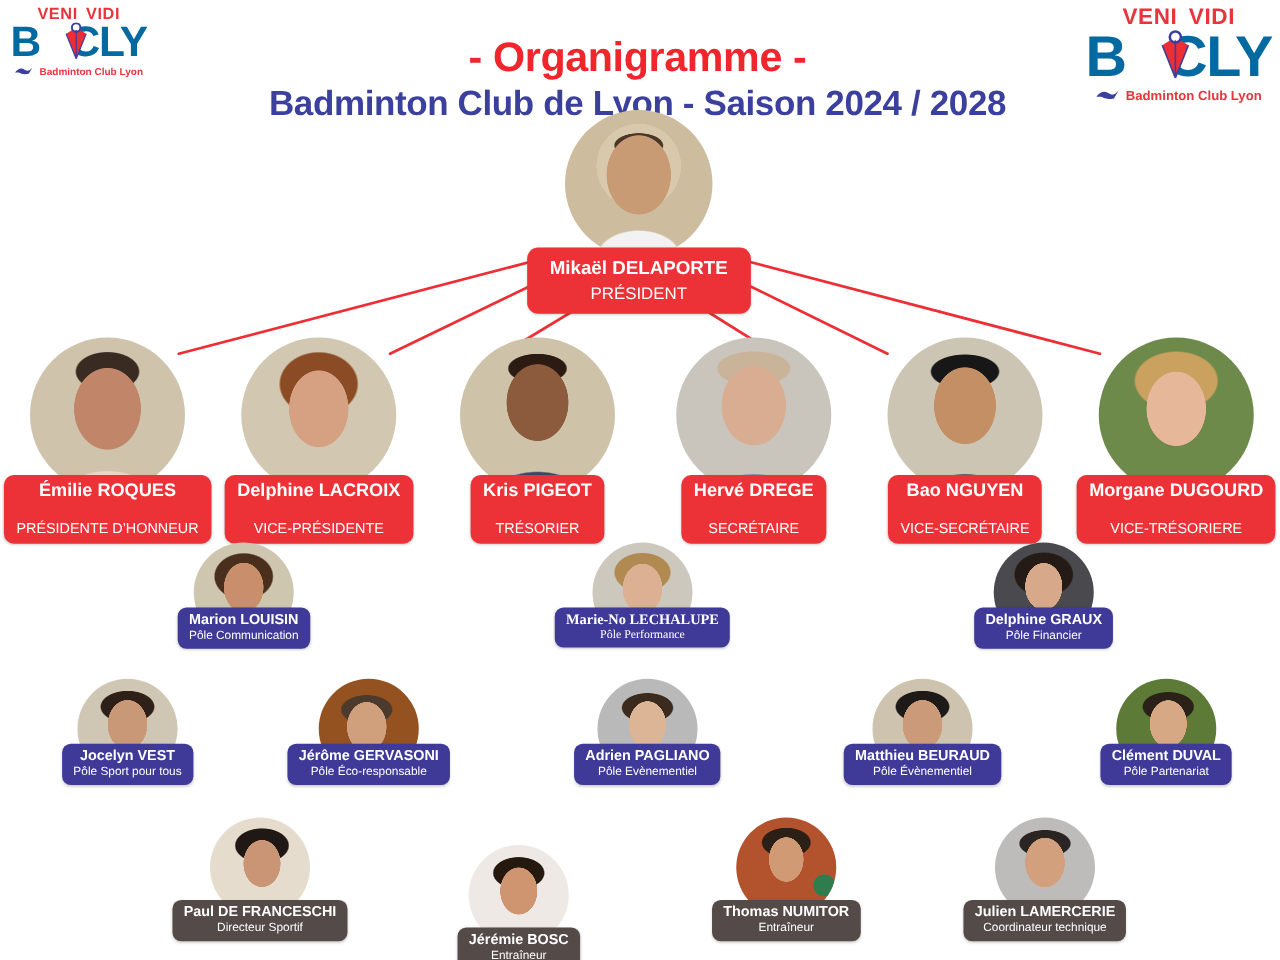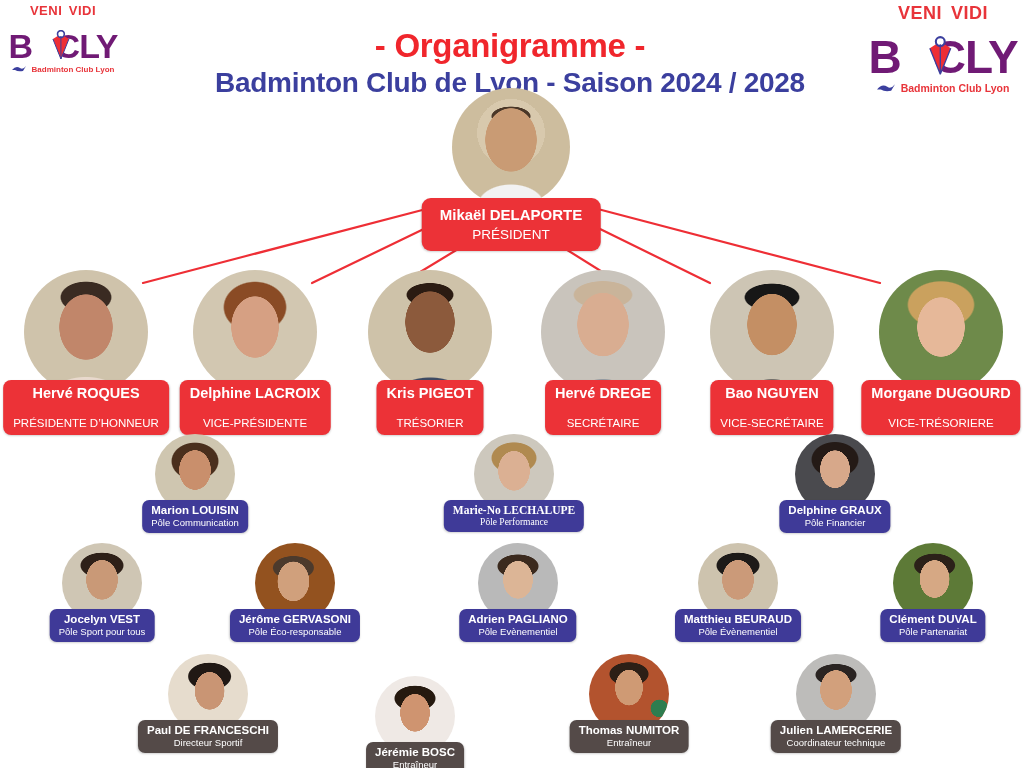--- a/index.html
+++ b/index.html
@@ -13,22 +13,22 @@
 
   
   .logo { position: absolute; text-align: center; line-height: 1; }
   .logo .veni-row {
     font-weight: bold; color: #E8343A; letter-spacing: .5px;
     display: flex; justify-content: center; gap: .5em;
   }
   .logo .veni-row span { color: #3B3F9E; }
   .logo .veni-row .v { color: #E8343A; }
   .logo .bacly {
-    font-weight: bold; color: #701a75; letter-spacing: -1px;
-    position: relative; display: inline-block; margin-top: 12px;
+    font-weight: bold; color: #0369a1; letter-spacing: -1px;
+    position: relative; display: inline-block;
   }
   .logo .bacly .shuttle {
     position: absolute; left: 50%; top: 4%;
     transform: translateX(-58%);
   }
   .logo .tagline {
     color: #E8343A; font-weight: bold; display: flex;
     align-items: center; justify-content: center; gap: 6px;
   }
   .logo .tagline .bird { display: inline-block; }
@@ -86,21 +86,21 @@
   #node-president .role { font-size: 13.5px; margin-top: 4px; }
 
   
   .row2 .avatar { width: 124px; height: 124px; margin: 0 auto; }
   .row2 .label { top: 110px; }
   .row2 .name { font-size: 14.5px; }
   .row2 .role { font-size: 11.5px; margin-top: 16px; }
 
   
   .pole .avatar { width: 80px; height: 80px; margin: 0 auto; }
-  .pole .label { top: 66px; border-radius: 7px; padding: 4px 9px 5px; }
+  .pole .label { top: 52px; border-radius: 7px; padding: 4px 9px 5px; }
   .pole .name { font-size: 11.5px; }
   .pole .role { font-size: 9.5px; margin-top: 1px; }
 
   
   .staff .avatar { width: 80px; height: 80px; margin: 0 auto; }
   .staff .label { top: 66px; border-radius: 7px; padding: 4px 9px 5px; }
   .staff .name { font-size: 11.5px; text-align: center; }
   .staff .role { font-size: 9.5px; margin-top: 1px; }
 </style>
 </head>
@@ -188,21 +188,21 @@
   </div>
 
   <div class="node row2" style="left:22px; top:270px; width:128px;">
     <div class="avatar" style="background:#cfc3ab;">
       <div class="ph" style="background:
         radial-gradient(ellipse 27px 33px at 50% 46%, #c1866a 0 98%, transparent 100%),
         radial-gradient(ellipse 26px 16px at 50% 22%, #3a2b22 0 95%, transparent 100%),
         radial-gradient(ellipse 36px 20px at 50% 102%, #e9d9cd 0 95%, transparent 100%);"></div>
     </div>
     <div class="label lbl-red">
-      <span class="name">Hervé ROQUES</span>
+      <span class="name">Émilie ROQUES</span>
       <span class="role">PRÉSIDENTE D’HONNEUR</span>
     </div>
   </div>
 
   <div class="node row2" style="left:191px; top:270px; width:128px;">
     <div class="avatar" style="background:#d2c7b1;">
       <div class="ph" style="background:
         radial-gradient(ellipse 24px 31px at 50% 46%, #d6a083 0 98%, transparent 100%),
         radial-gradient(ellipse 32px 26px at 50% 30%, #8a4b25 0 95%, transparent 100%),
         radial-gradient(ellipse 22px 26px at 50% 44%, #d6a083 0 96%, transparent 100%);"></div>

